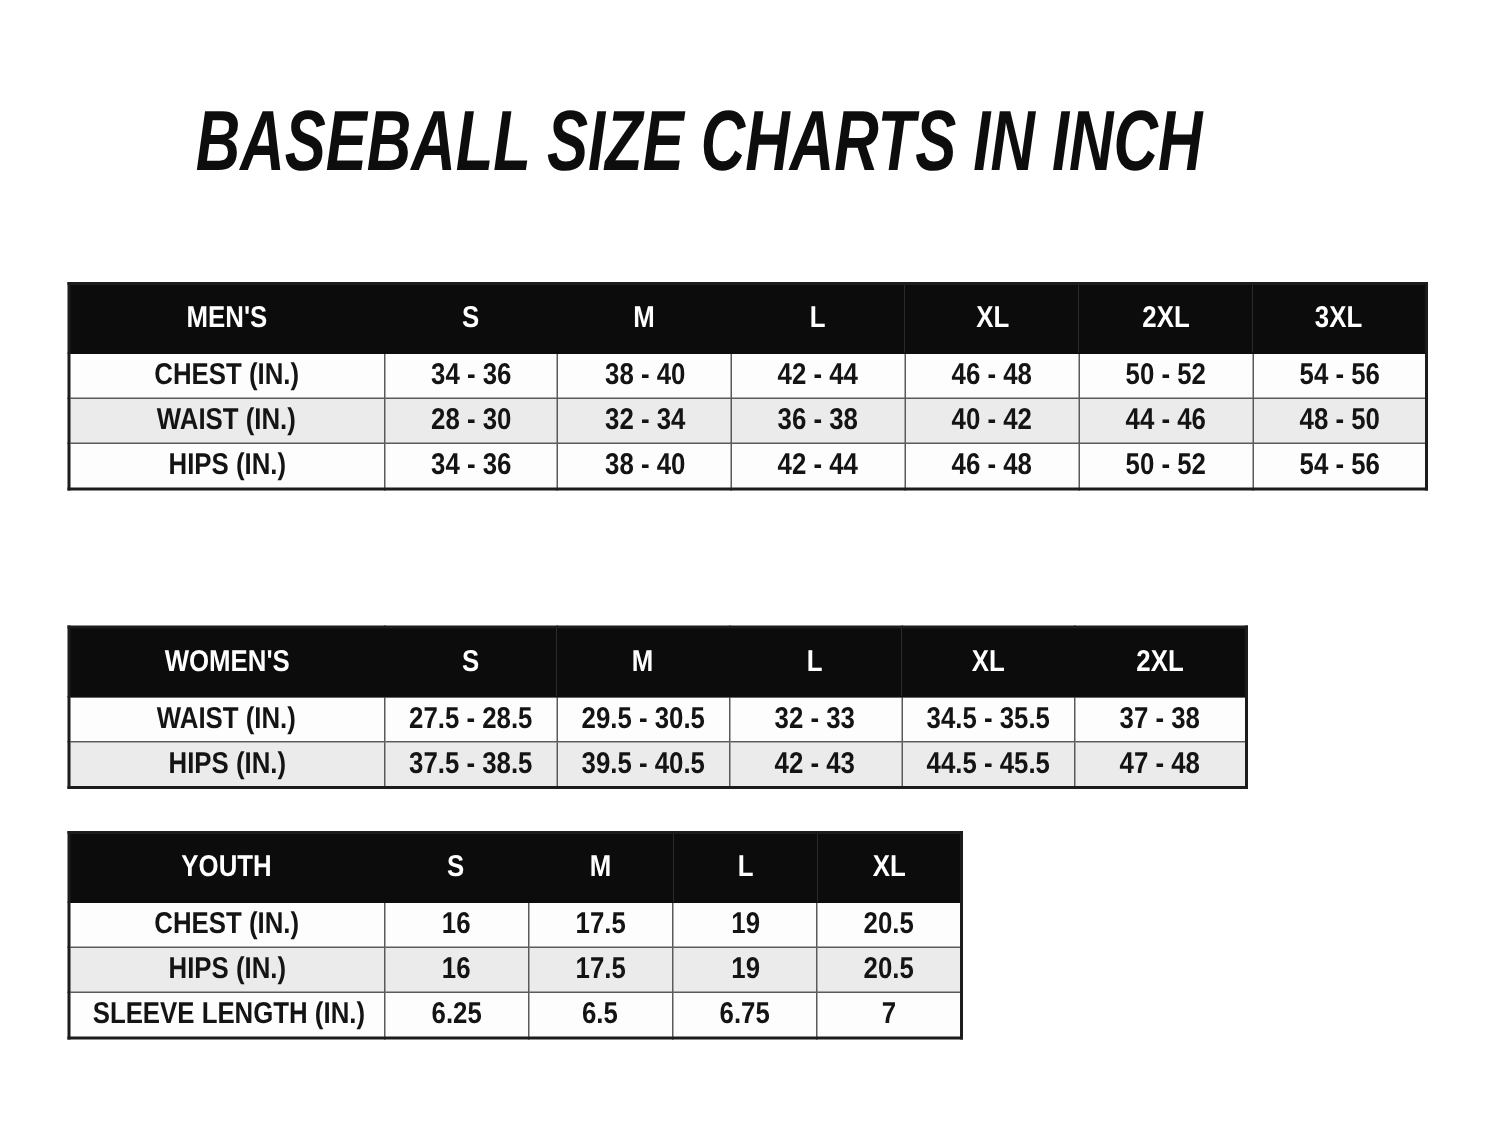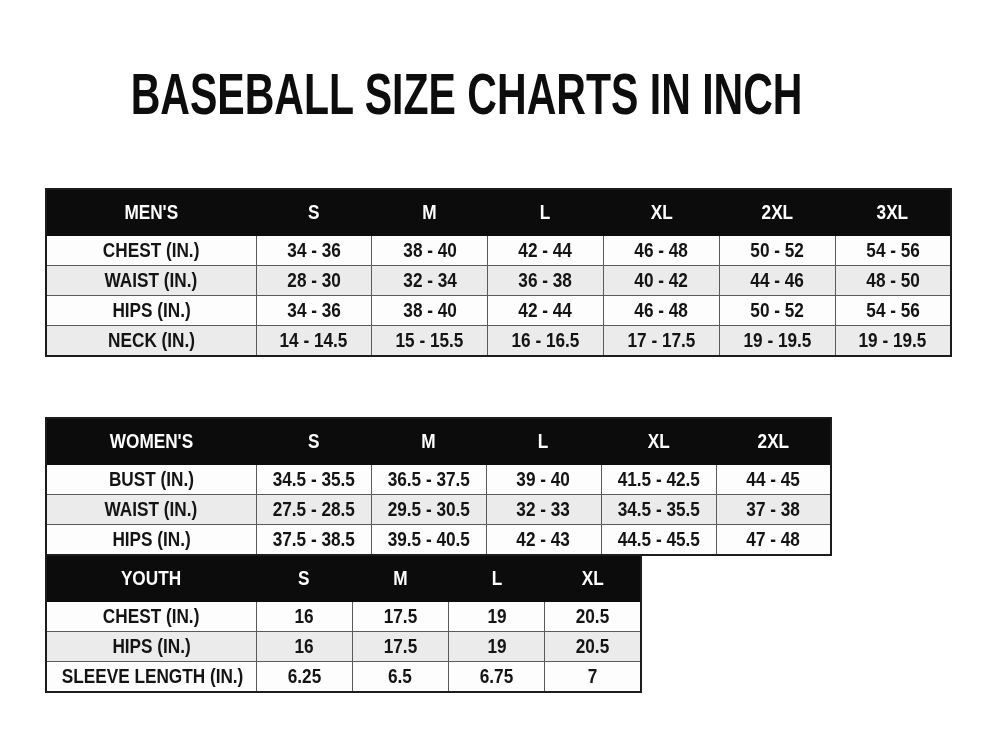--- a/index.html
+++ b/index.html
@@ -10,21 +10,21 @@
     --border-inner:#5a5a5a;
     --border-outer:#1c1c1c;
     --text:#141414;
     --page-bg:#ffffff;
   }
   *{margin:0;padding:0;box-sizing:border-box;}
   html,body{width:1000px;height:752px;background:var(--page-bg);
     font-family:"Liberation Sans","DejaVu Sans",sans-serif;}
   .page{position:relative;width:1000px;height:752px;background:var(--page-bg);overflow:hidden;}
 
-  .title-wrap{position:absolute;top:66px;left:0;width:908px;text-align:center;}
+  .title-wrap{position:absolute;top:66px;left:0;width:908px;text-align:center;font-style:italic;}
   .title{display:inline-block;font-size:57px;line-height:1.0;font-weight:bold;
     color:#0d0d0d;white-space:nowrap;transform:scaleX(0.72);transform-origin:center;
     letter-spacing:0px;}
 
   table.size-table{position:absolute;border-collapse:collapse;table-layout:fixed;
     border:2px solid var(--border-outer);background:var(--row-white);}
   table.t0{left:45px;top:188px;width:907px;}
   table.t1{left:45px;top:417px;width:787px;}
   table.t2{left:45px;top:554px;width:597px;}
   col.label-col{width:210px;}
@@ -92,29 +92,20 @@
         </tr>
         <tr>
           <td><span class="ct">HIPS (IN.)</span></td>
           <td><span class="ct">34 - 36</span></td>
           <td><span class="ct">38 - 40</span></td>
           <td><span class="ct">42 - 44</span></td>
           <td><span class="ct">46 - 48</span></td>
           <td><span class="ct">50 - 52</span></td>
           <td><span class="ct">54 - 56</span></td>
         </tr>
-        <tr>
-          <td><span class="ct">NECK (IN.)</span></td>
-          <td><span class="ct">14 - 14.5</span></td>
-          <td><span class="ct">15 - 15.5</span></td>
-          <td><span class="ct">16 - 16.5</span></td>
-          <td><span class="ct">17 - 17.5</span></td>
-          <td><span class="ct">19 - 19.5</span></td>
-          <td><span class="ct">19 - 19.5</span></td>
-        </tr>
       </tbody>
     </table>
 
   <table class="size-table t1">
       <colgroup>
         <col class="label-col">
         <col>
         <col>
         <col>
         <col>
@@ -124,28 +115,20 @@
         <tr>
           <th><span class="ct">WOMEN'S</span></th>
           <th><span class="ct">S</span></th>
           <th><span class="ct">M</span></th>
           <th><span class="ct">L</span></th>
           <th><span class="ct">XL</span></th>
           <th><span class="ct">2XL</span></th>
         </tr>
       </thead>
       <tbody>
-        <tr>
-          <td><span class="ct">BUST (IN.)</span></td>
-          <td><span class="ct">34.5 - 35.5</span></td>
-          <td><span class="ct">36.5 - 37.5</span></td>
-          <td><span class="ct">39 - 40</span></td>
-          <td><span class="ct">41.5 - 42.5</span></td>
-          <td><span class="ct">44 - 45</span></td>
-        </tr>
         <tr>
           <td><span class="ct">WAIST (IN.)</span></td>
           <td><span class="ct">27.5 - 28.5</span></td>
           <td><span class="ct">29.5 - 30.5</span></td>
           <td><span class="ct">32 - 33</span></td>
           <td><span class="ct">34.5 - 35.5</span></td>
           <td><span class="ct">37 - 38</span></td>
         </tr>
         <tr>
           <td><span class="ct">HIPS (IN.)</span></td>

